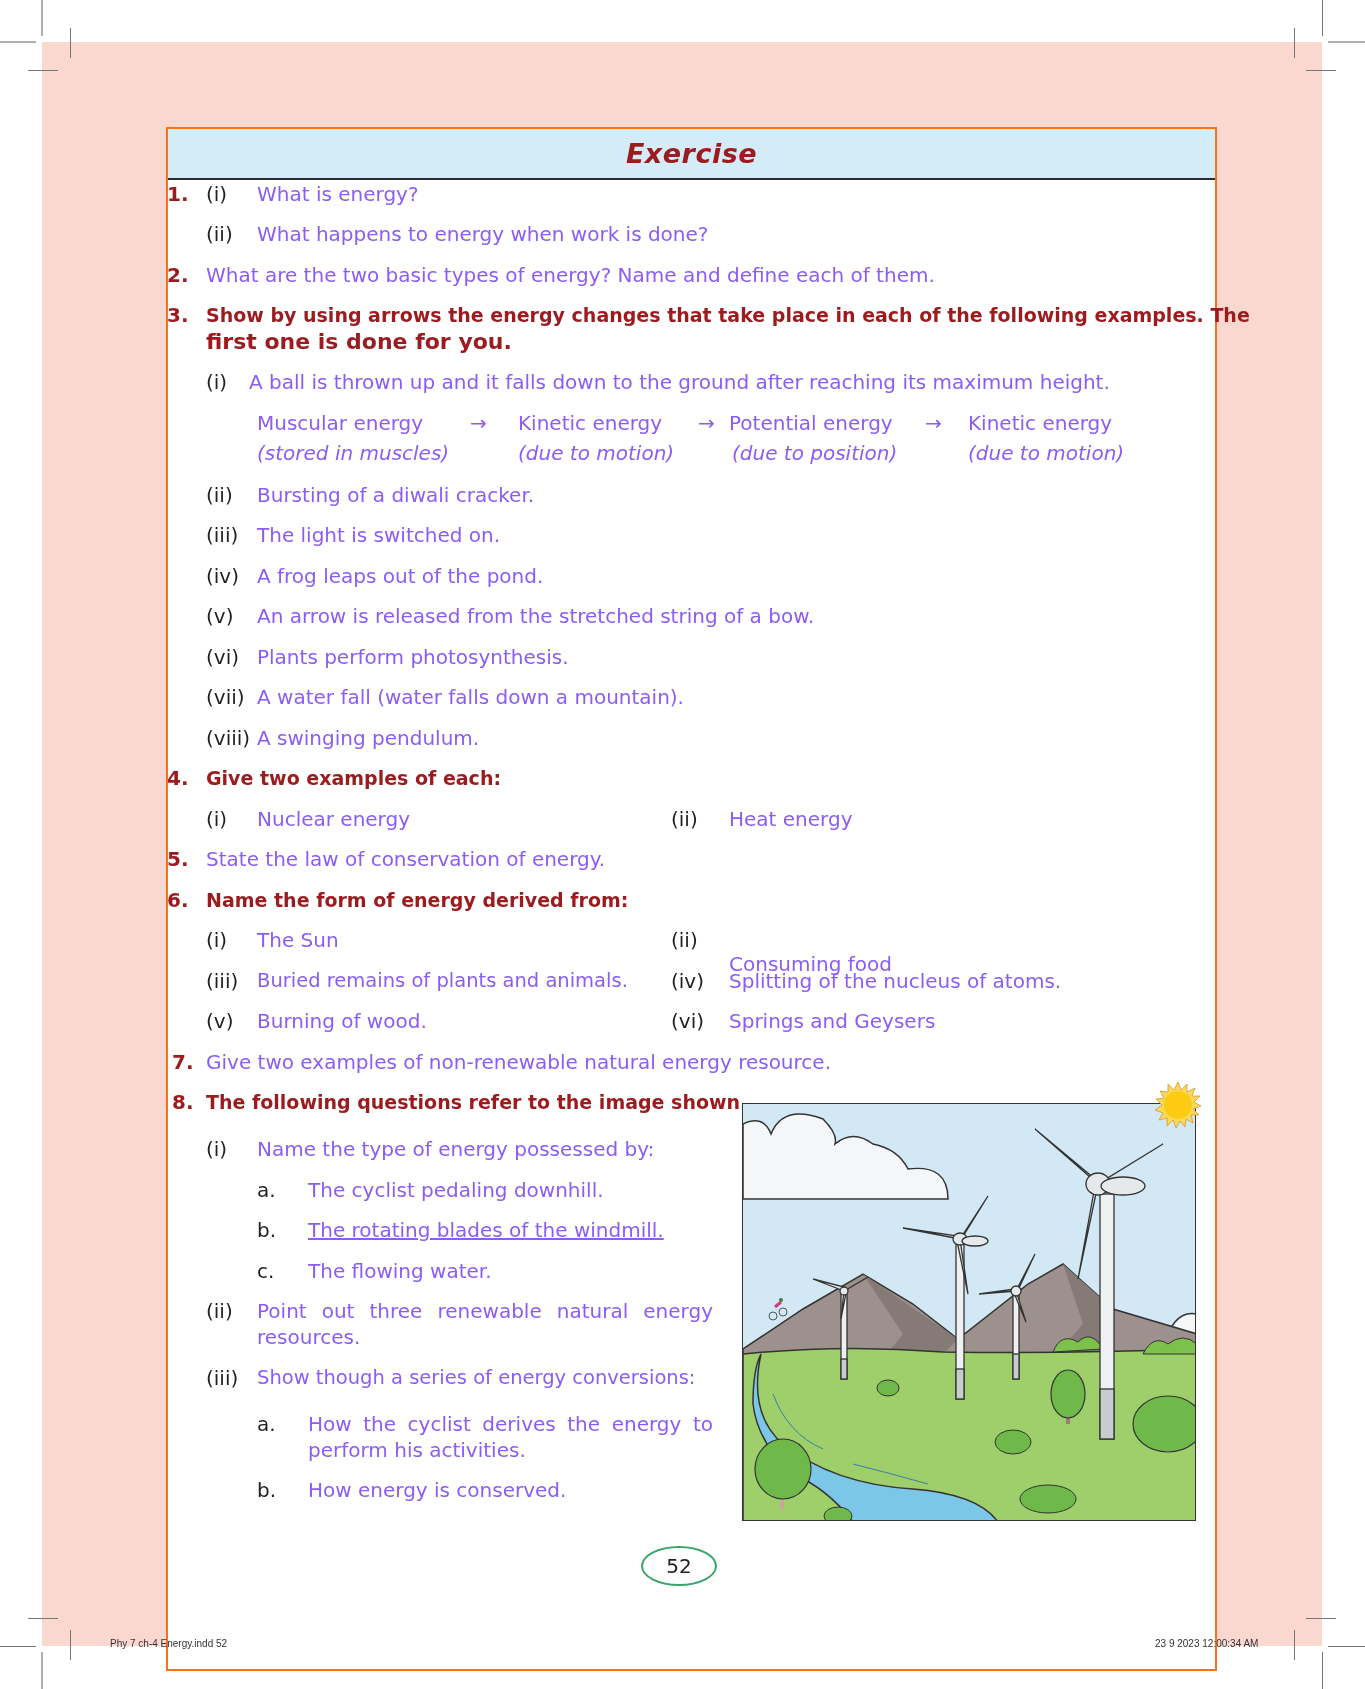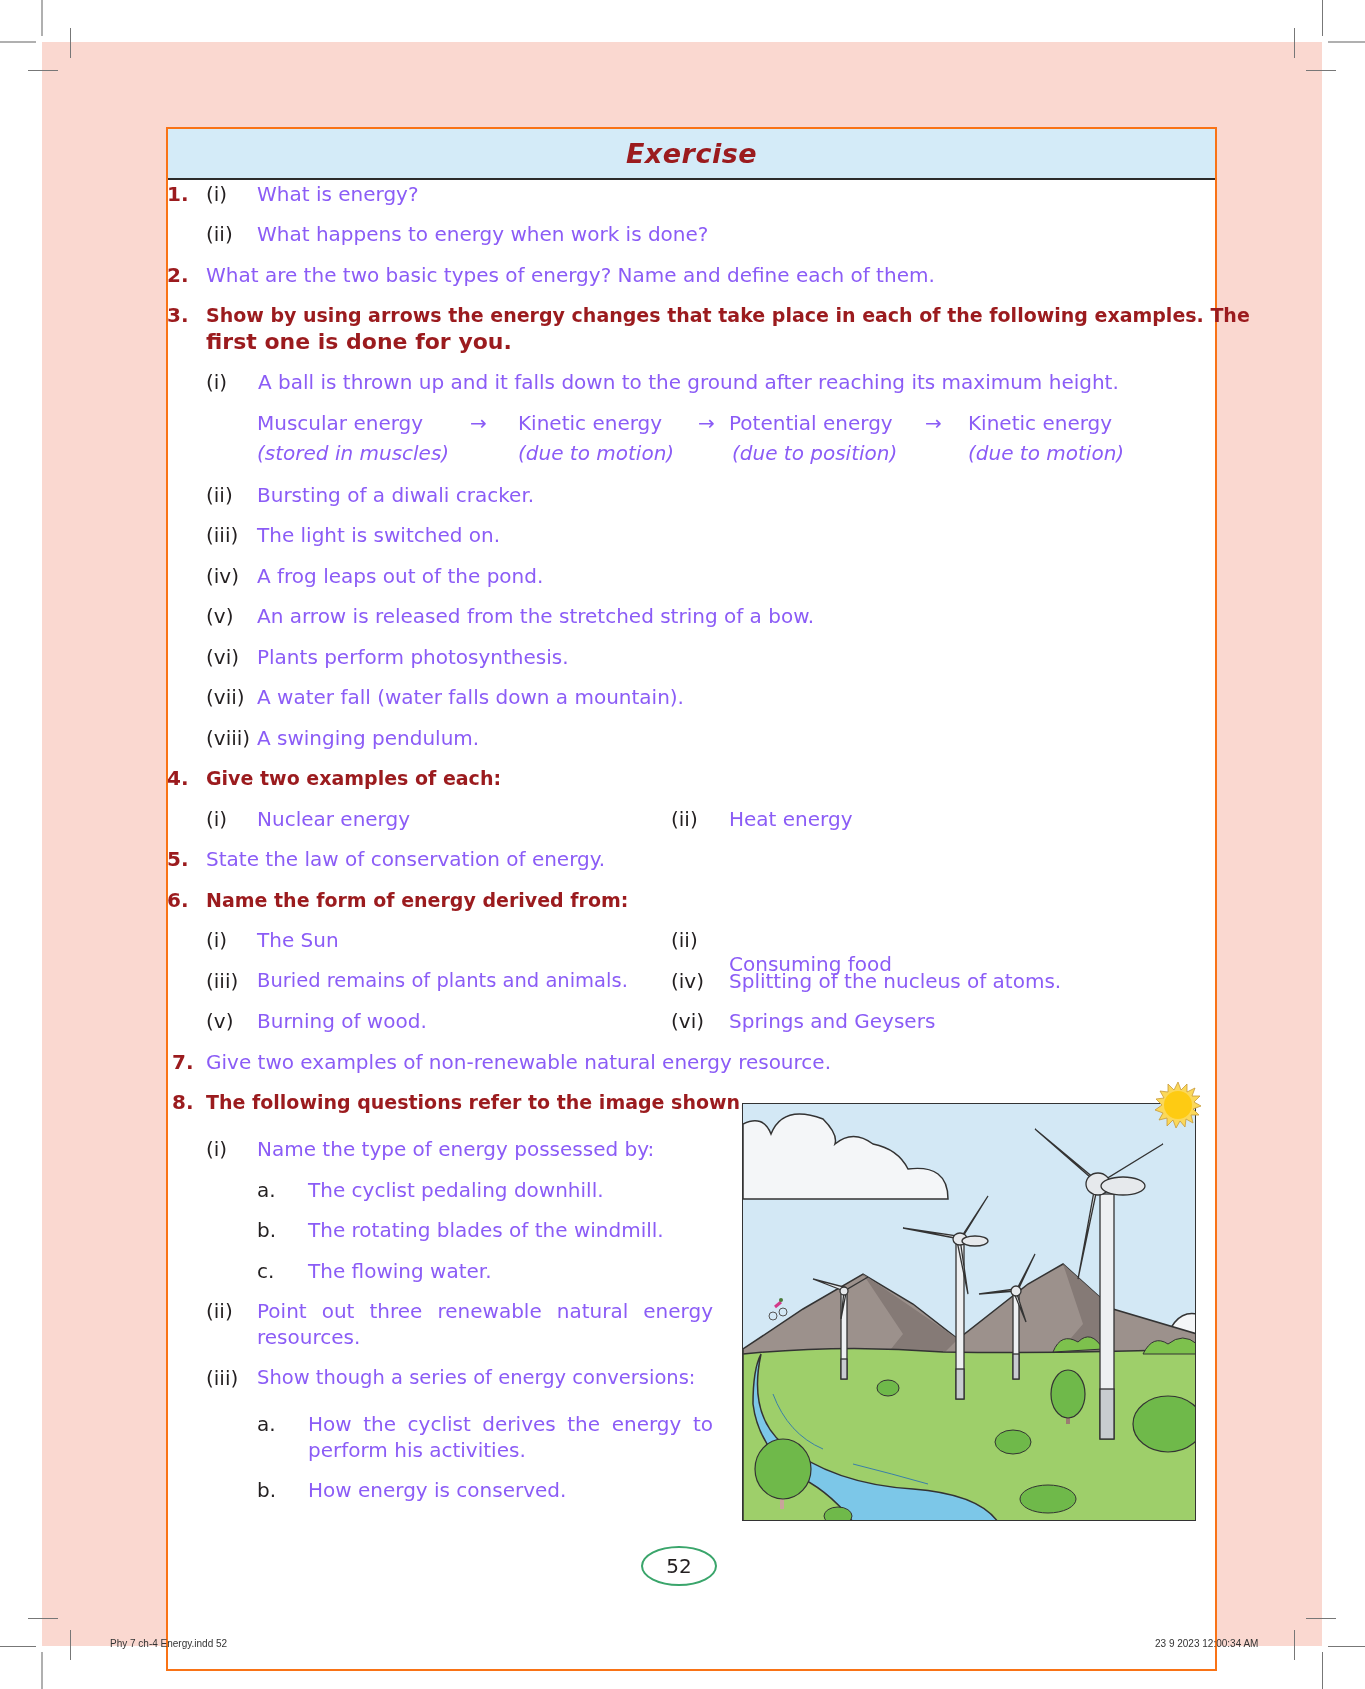--- a/index.html
+++ b/index.html
@@ -61,21 +61,21 @@
 <span class="sub" style="left:206px;top:221px;">(ii)</span>
 <span class="line" style="left:257px;top:221px;">What happens to energy when work is done?</span>
 
 <span class="num" style="left:167px;top:262px;">2.</span>
 <span class="line" style="left:206px;top:262px;">What are the two basic types of energy? Name and define each of them.</span>
 
 <span class="num" style="left:167px;top:302px;">3.</span>
 <span class="line bold-red" style="left:206px;top:302px;font-size:19px;">Show by using arrows the energy changes that take place in each of the following examples. The</span>
 <span class="line bold-red" style="left:206px;top:329px;font-size:22px;">first one is done for you.</span>
 <span class="sub" style="left:206px;top:369px;">(i)</span>
-<span class="line" style="left:258px;top:369px;">A ball is thrown up and it falls down to the ground after reaching its maximum height.</span>
+<span class="line" style="left:249px;top:369px;">A ball is thrown up and it falls down to the ground after reaching its maximum height.</span>
 
 <span class="line" style="left:257px;top:410px;">Muscular energy</span>
 <span class="line" style="left:470px;top:410px;">→</span>
 <span class="line" style="left:518px;top:410px;">Kinetic energy</span>
 <span class="line" style="left:698px;top:410px;">→</span>
 <span class="line" style="left:729px;top:410px;">Potential energy</span>
 <span class="line" style="left:925px;top:410px;">→</span>
 <span class="line" style="left:968px;top:410px;">Kinetic energy</span>
 <span class="line it" style="left:257px;top:440px;">(stored in muscles)</span>
 <span class="line it" style="left:518px;top:440px;">(due to motion)</span>
@@ -125,21 +125,21 @@
 <span class="num" style="left:172px;top:1049px;">7.</span>
 <span class="line" style="left:206px;top:1049px;">Give two examples of non-renewable natural energy resource.</span>
 
 <span class="num" style="left:172px;top:1089px;">8.</span>
 <span class="line bold-red" style="left:206px;top:1089px;font-size:19px;">The following questions refer to the image shown.</span>
 <span class="sub" style="left:206px;top:1136px;">(i)</span>
 <span class="line" style="left:257px;top:1136px;">Name the type of energy possessed by:</span>
 <span class="sub" style="left:257px;top:1177px;">a.</span>
 <span class="line" style="left:308px;top:1177px;">The cyclist pedaling downhill.</span>
 <span class="sub" style="left:257px;top:1217px;">b.</span>
-<span class="line" style="left:308px;top:1217px;">The rotating blades of the windmill.</span>
+<span class="line" style="left:308px;top:1217px;text-decoration:underline;">The rotating blades of the windmill.</span>
 <span class="sub" style="left:257px;top:1258px;">c.</span>
 <span class="line" style="left:308px;top:1258px;">The flowing water.</span>
 
 <span class="sub" style="left:206px;top:1298px;">(ii)</span>
 <span class="line justify" style="left:257px;top:1298px;width:456px;">Point out three renewable natural energy resources.</span>
 <span class="sub" style="left:206px;top:1365px;">(iii)</span>
 <span class="line" style="left:257px;top:1365px;font-size:19.5px;">Show though a series of energy conversions:</span>
 <span class="sub" style="left:257px;top:1411px;">a.</span>
 <span class="line justify" style="left:308px;top:1411px;width:405px;">How the cyclist derives the energy to perform his activities.</span>
 <span class="sub" style="left:257px;top:1477px;">b.</span>

